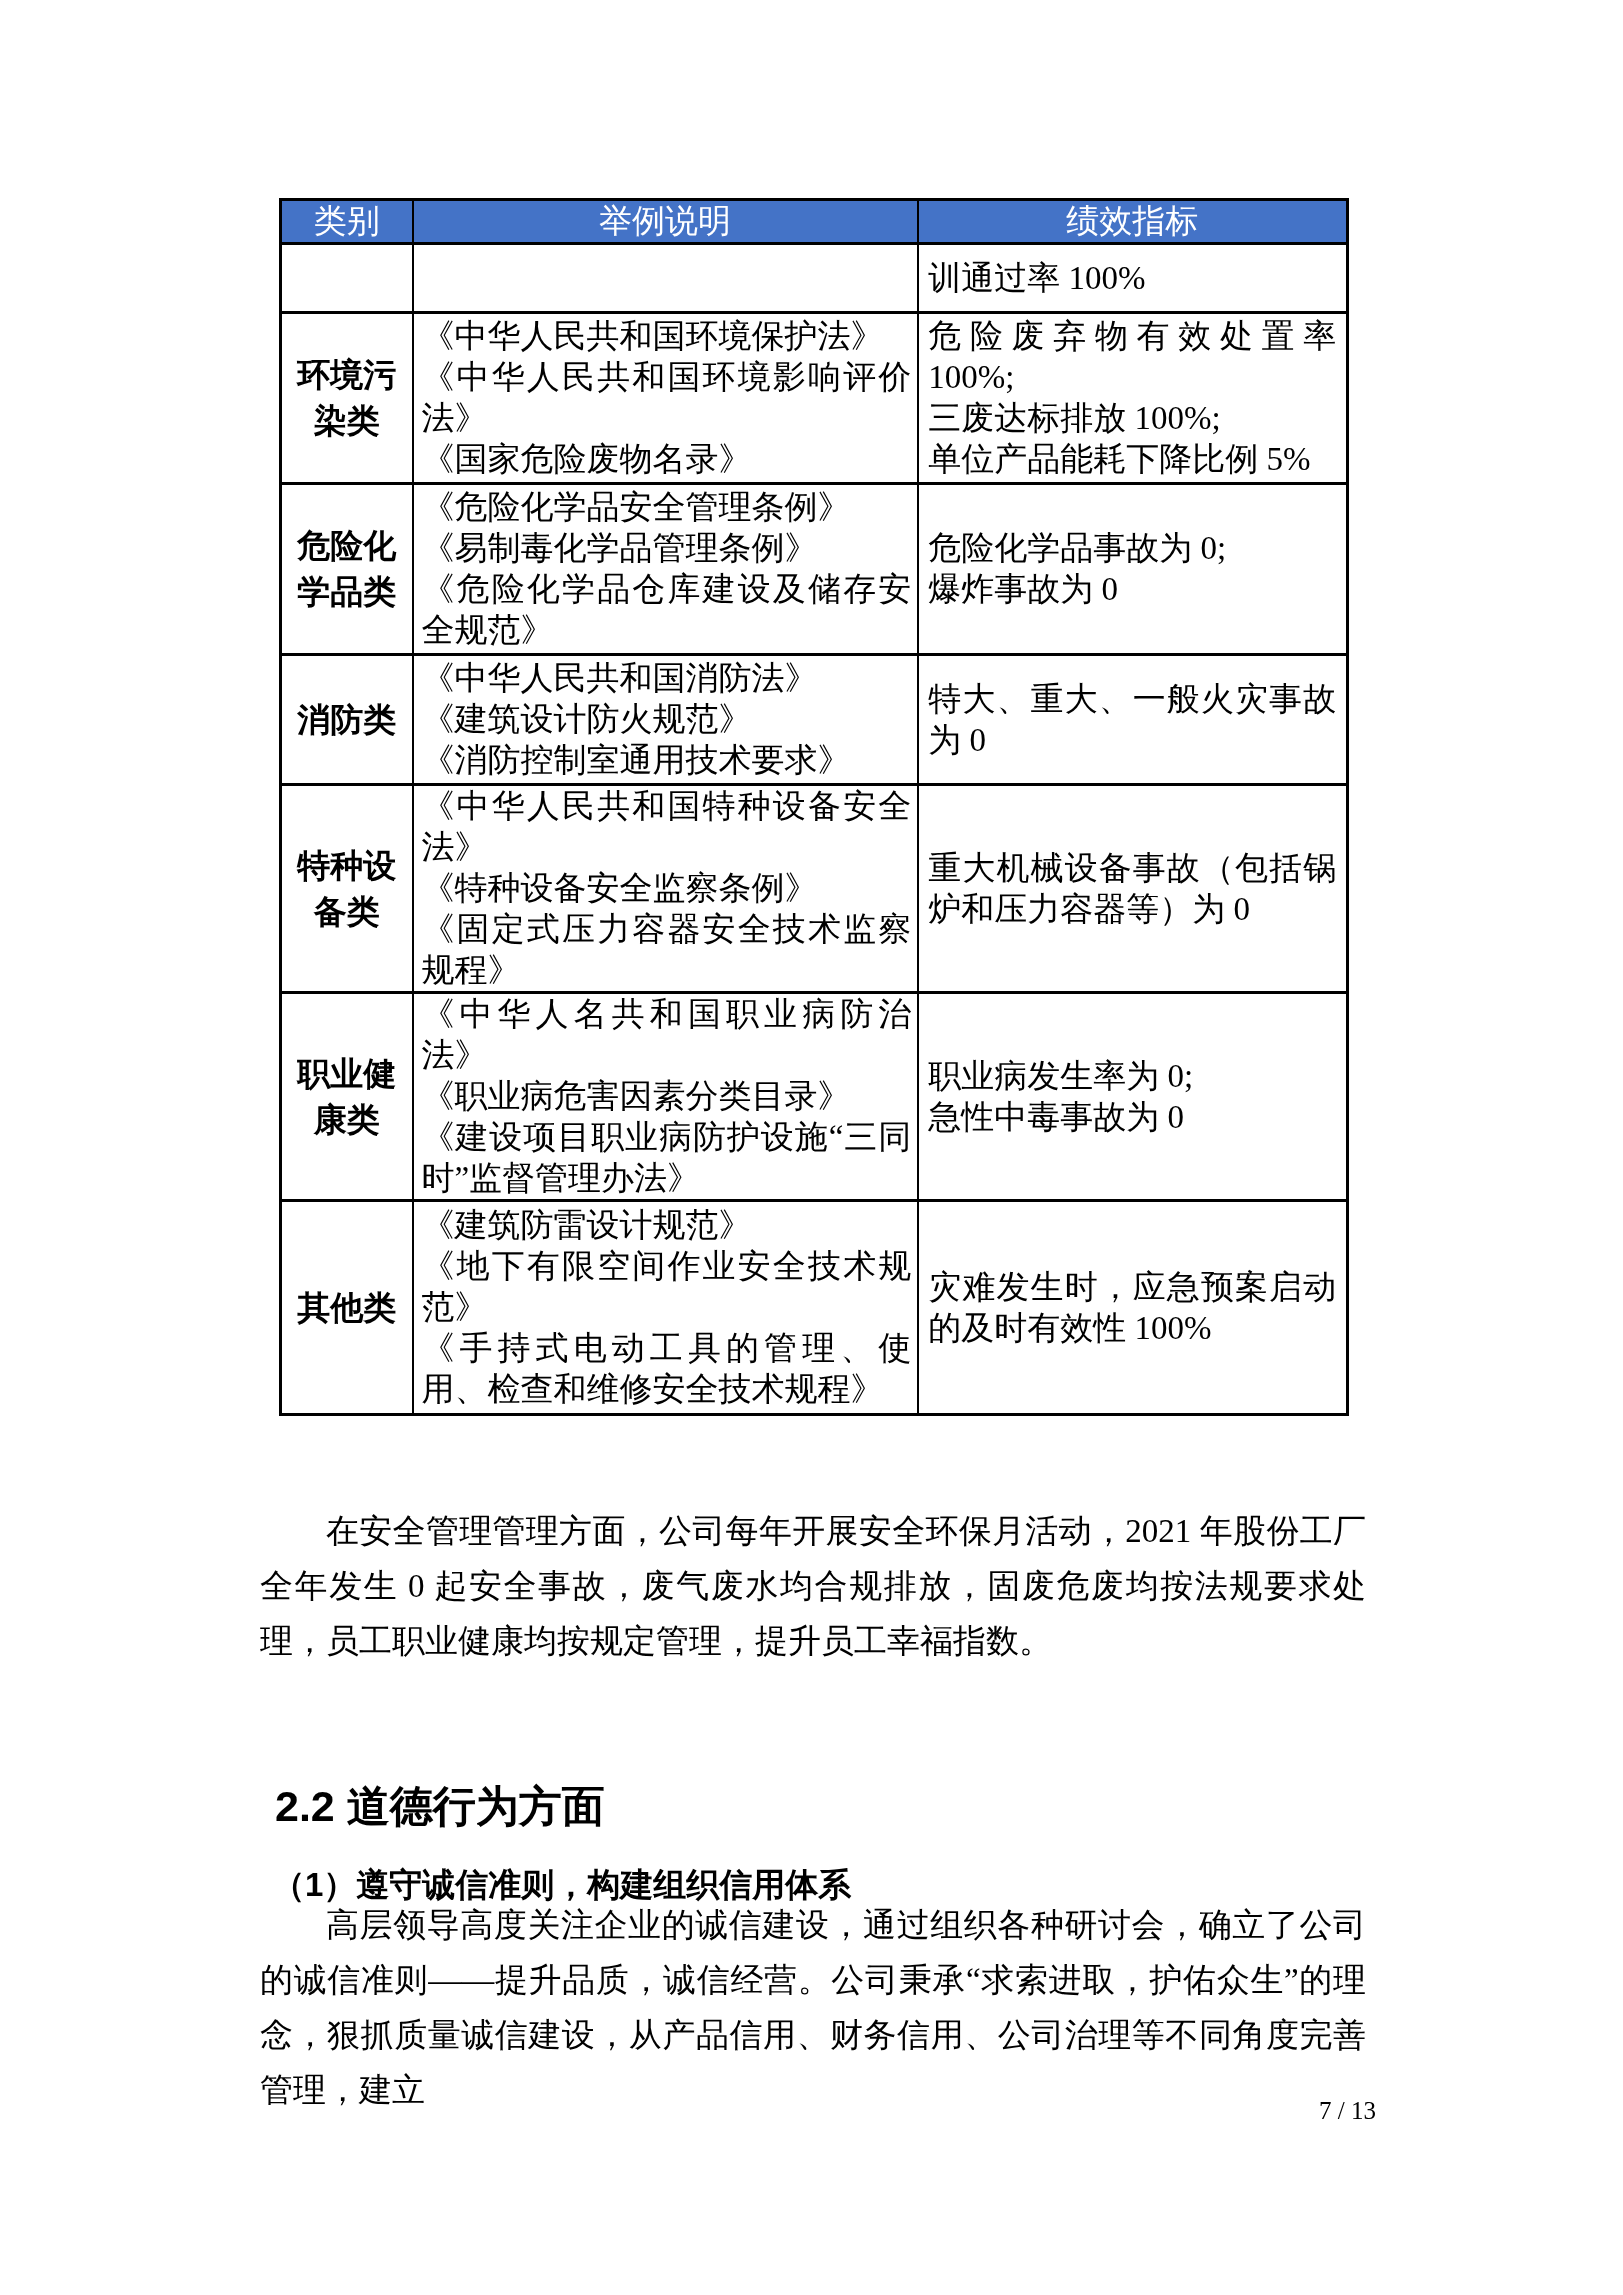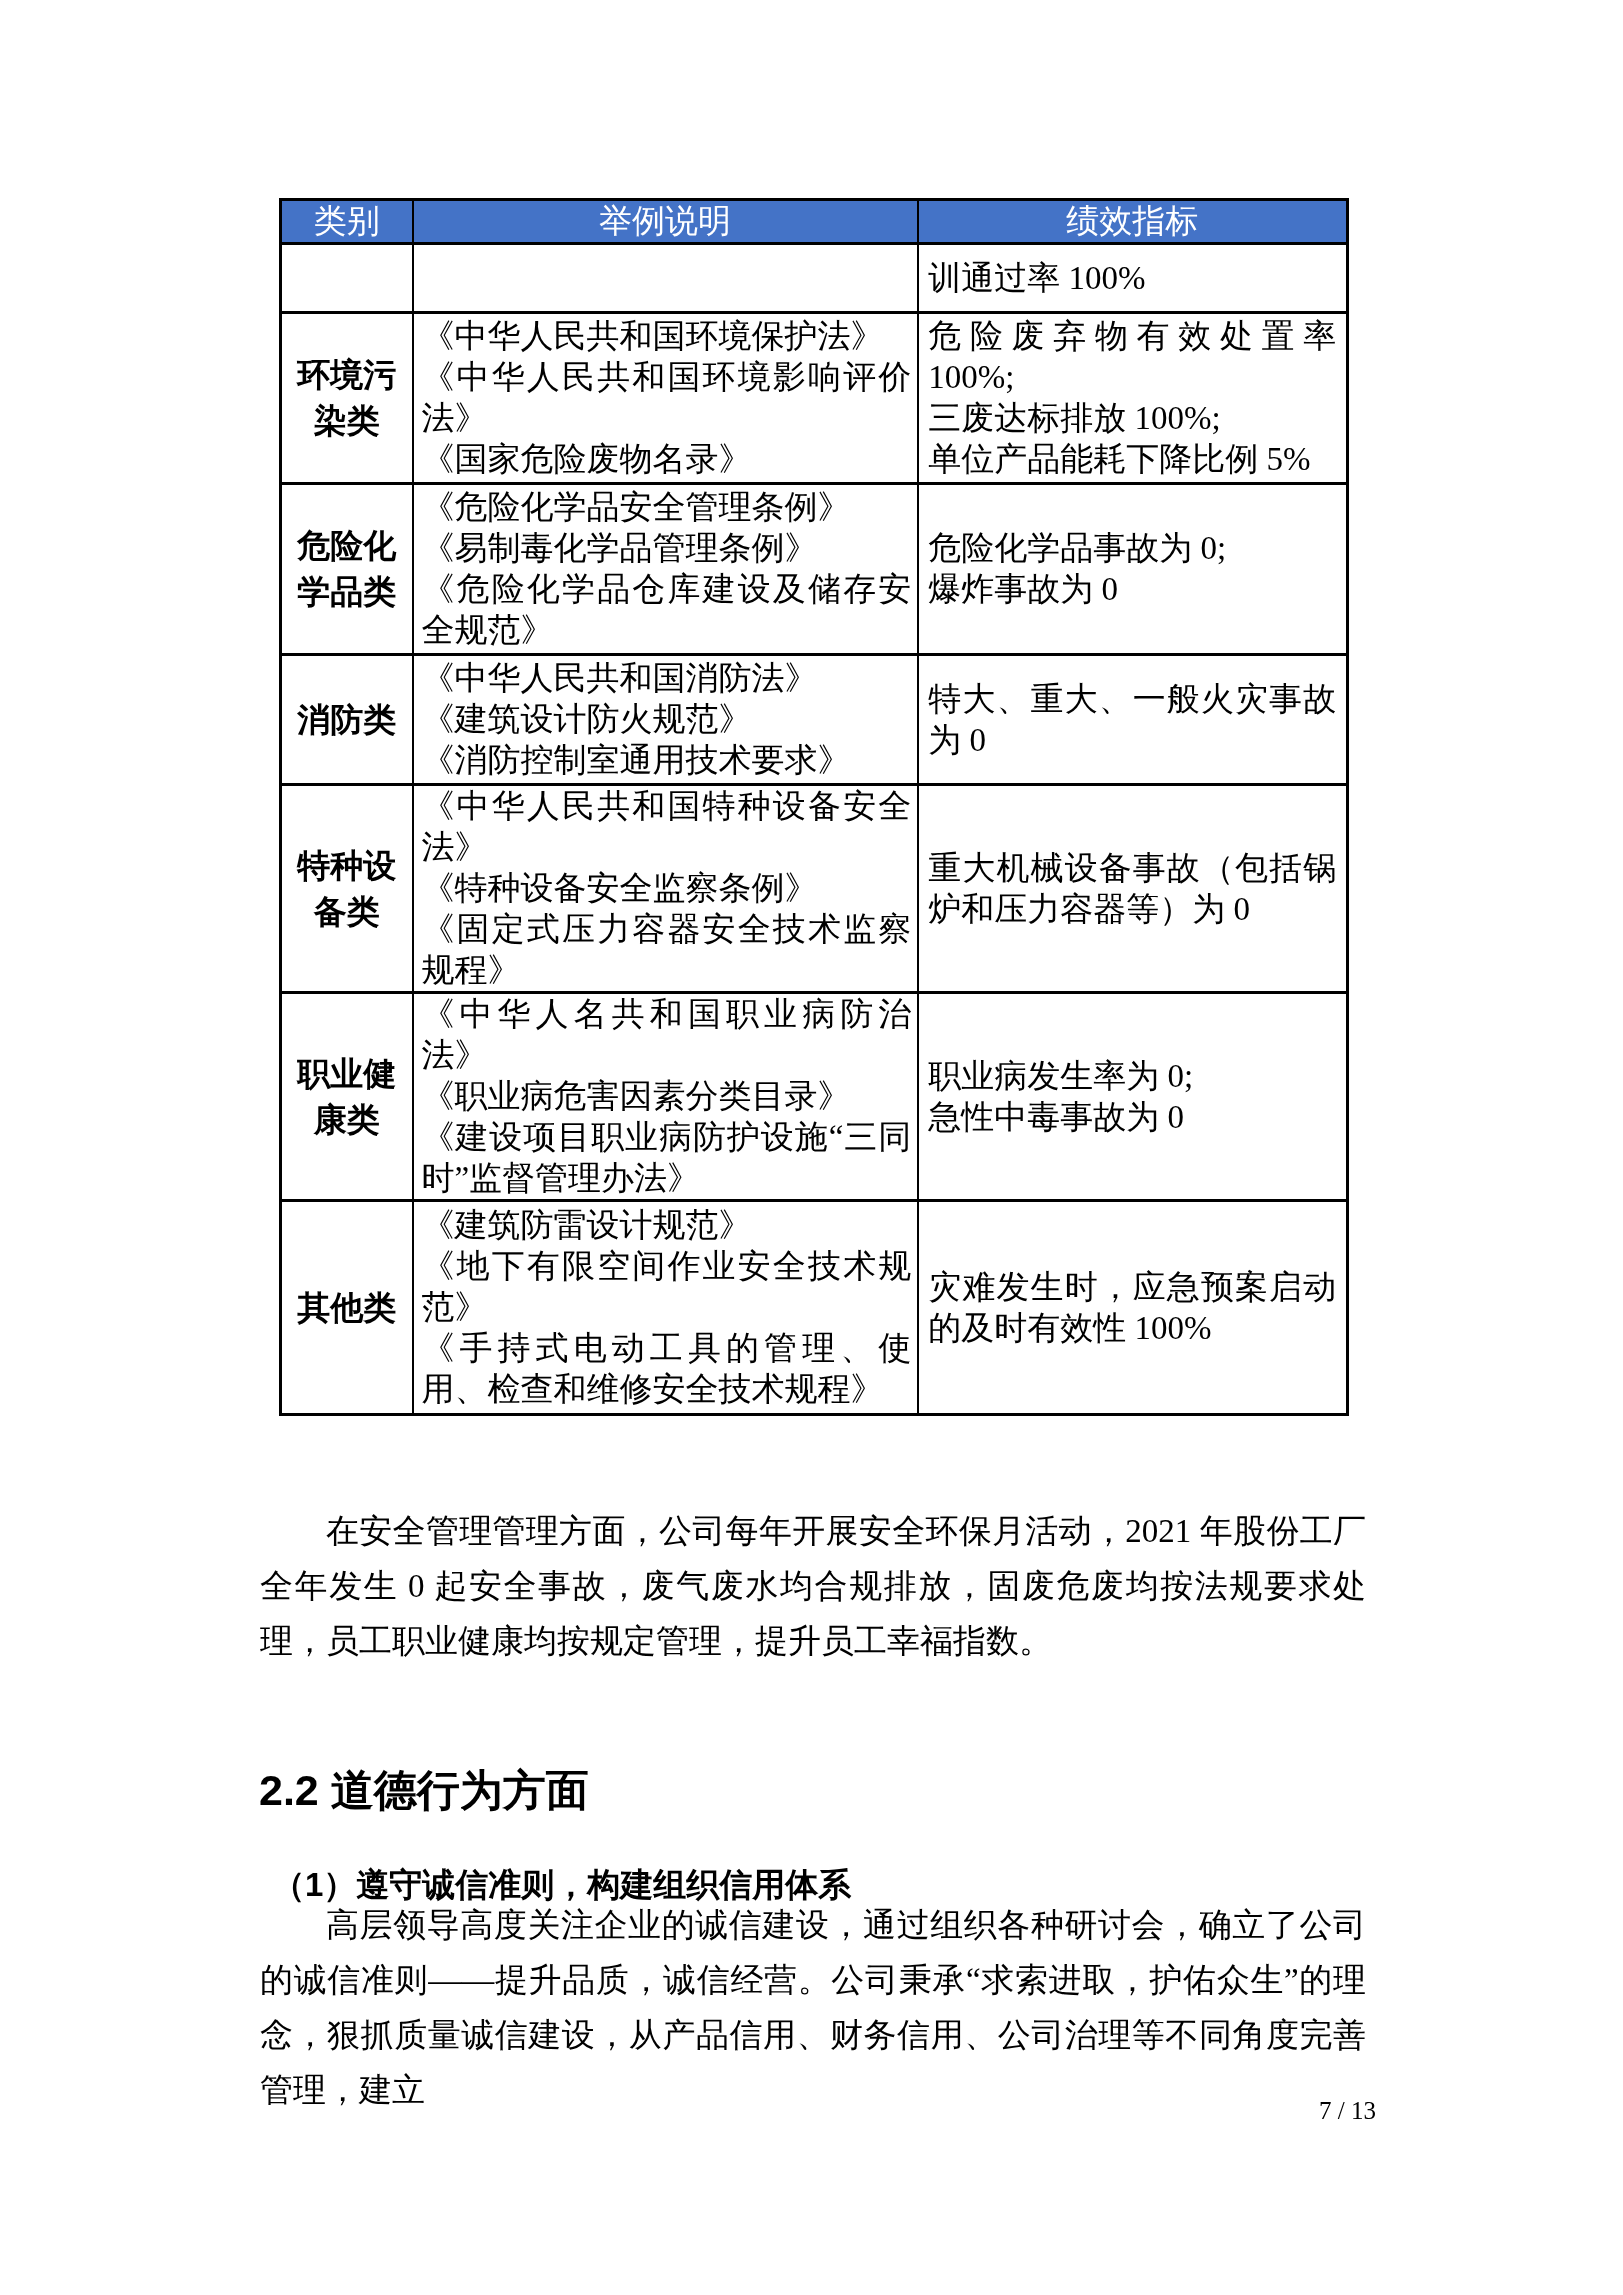--- a/index.html
+++ b/index.html
@@ -76,21 +76,21 @@
     text-justify: inter-character;
     text-indent: 2em;
   }
   .p1 { top: 1399px; }
   .p2 { top: 1504px; }
   .p3 { top: 1898px; }
   .h22 {
     position: absolute;
     left: 259px;
     top: 1765px;
-    margin: 0;
+    margin: 16px;
     font-family: "Liberation Sans", "DejaVu Sans", sans-serif;
     font-weight: bold;
     font-size: 43px;
     line-height: 51px;
     color: var(--text, #000);
   }
   .sub {
     position: absolute;
     left: 260px;
     top: 1853px;

